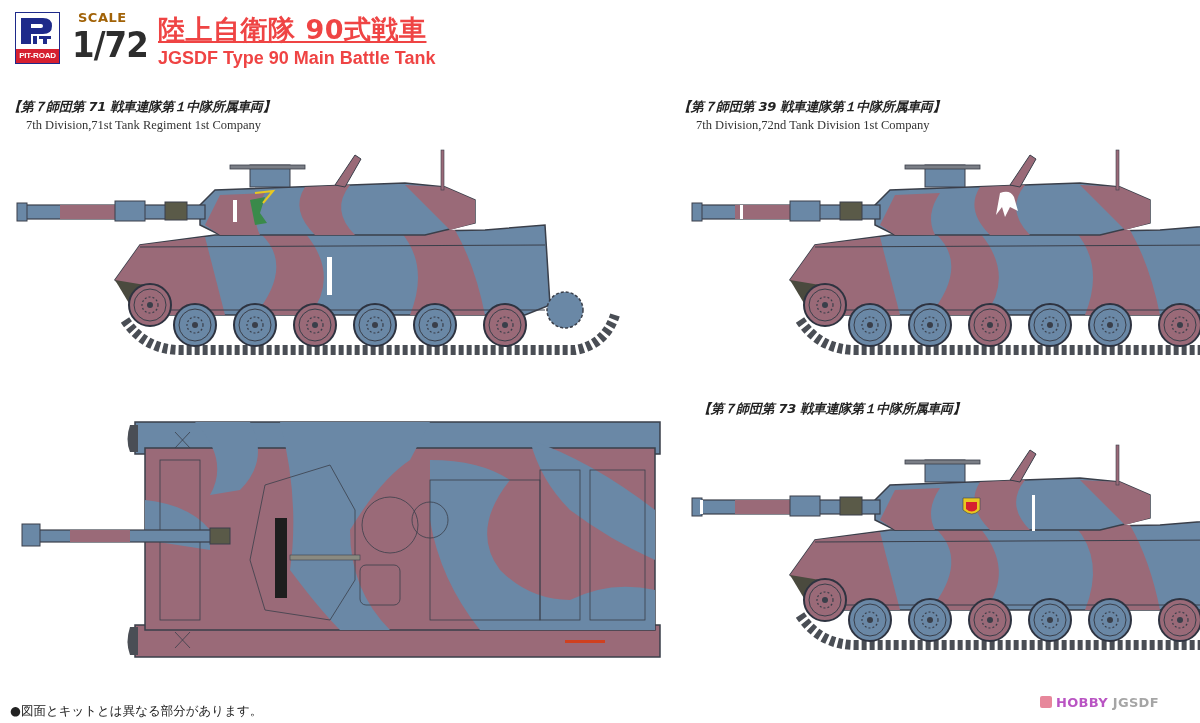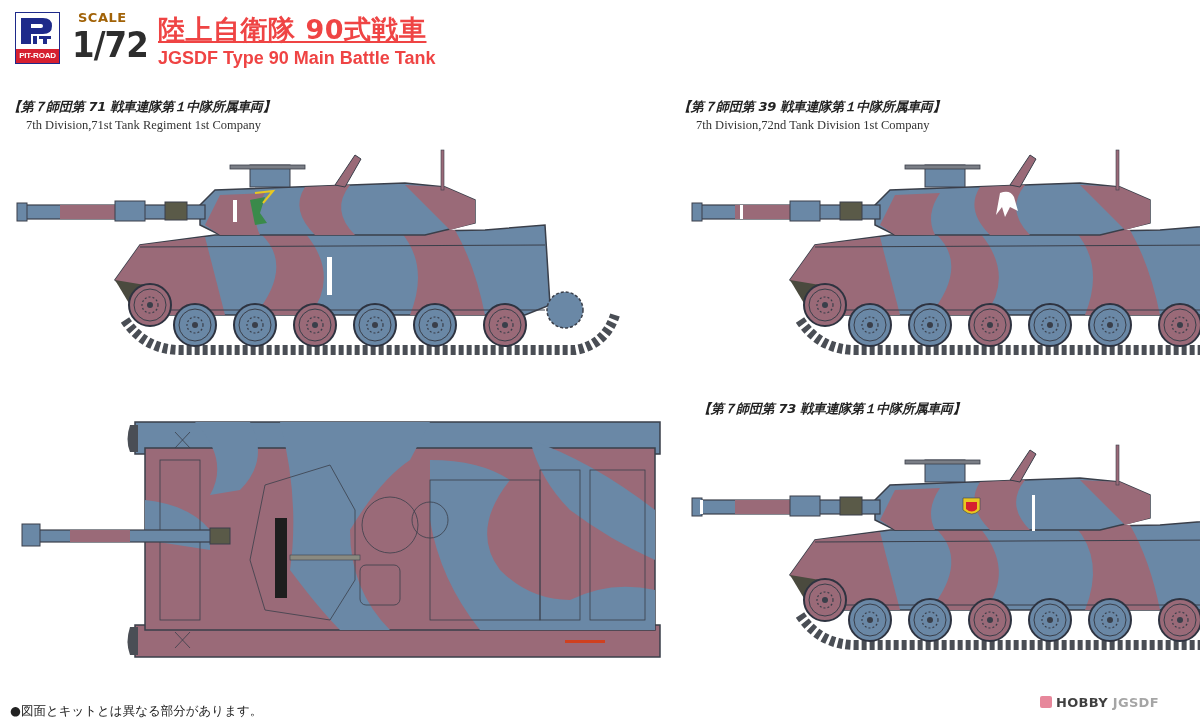--- a/index.html
+++ b/index.html
@@ -16,21 +16,21 @@
   .title-jp { position:absolute; left:158px; top:12px; font-size:27px; font-weight:bold; color:#ef4444; letter-spacing:0.5px; font-family:"DejaVu Sans", sans-serif;text-decoration:underline; }
   .title-en { position:absolute; left:158px; top:48px; font-size:18px; font-weight:bold; color:#ef4444; font-family:"Liberation Sans", sans-serif; }
 
   .caption { position:absolute; }
   .caption .jp { font-size:13px; font-weight:bold; color:#222; font-family:"DejaVu Sans", sans-serif; letter-spacing:-0.3px; white-space:nowrap;font-style:italic; }
   .caption .en { font-size:12.5px; color:#333; margin-left:18px; margin-top:2px; white-space:nowrap; font-family:Liberation Serif, serif; }
 
   .tank { position:absolute; }
   .footnote { position:absolute; left:10px; top:695px; font-size:12.5px; color:#222; font-family:"DejaVu Sans", sans-serif;margin-top:8px; }
   .watermark { position:absolute; left:1040px; top:695px; font-size:13px; font-weight:bold; color:#888; font-family:"DejaVu Sans", sans-serif; letter-spacing:0.3px; opacity:0.75; }
-  .watermark .hobby { color:#000000; }
+  .watermark .hobby { color:#a21caf; }
   .watermark .mark { display:inline-block; width:12px; height:12px; background:#e0607a; border-radius:2px; vertical-align:-1px; margin-right:4px; }
 </style>
 </head>
 <body>
 
 <div class="logo">
   <svg class="logo-mark" viewBox="0 0 36 30">
     <path d="M2 2 H24 Q33 2 33 10 Q33 18 24 18 H12 V28 H2 Z M12 8 V12 H22 Q24 12 24 10 Q24 8 22 8 Z" fill="#1e2a8a"></path>
     <rect x="14" y="20" width="4" height="8" fill="#1e2a8a"></rect>
     <rect x="20" y="20" width="12" height="3" fill="#1e2a8a"></rect>

